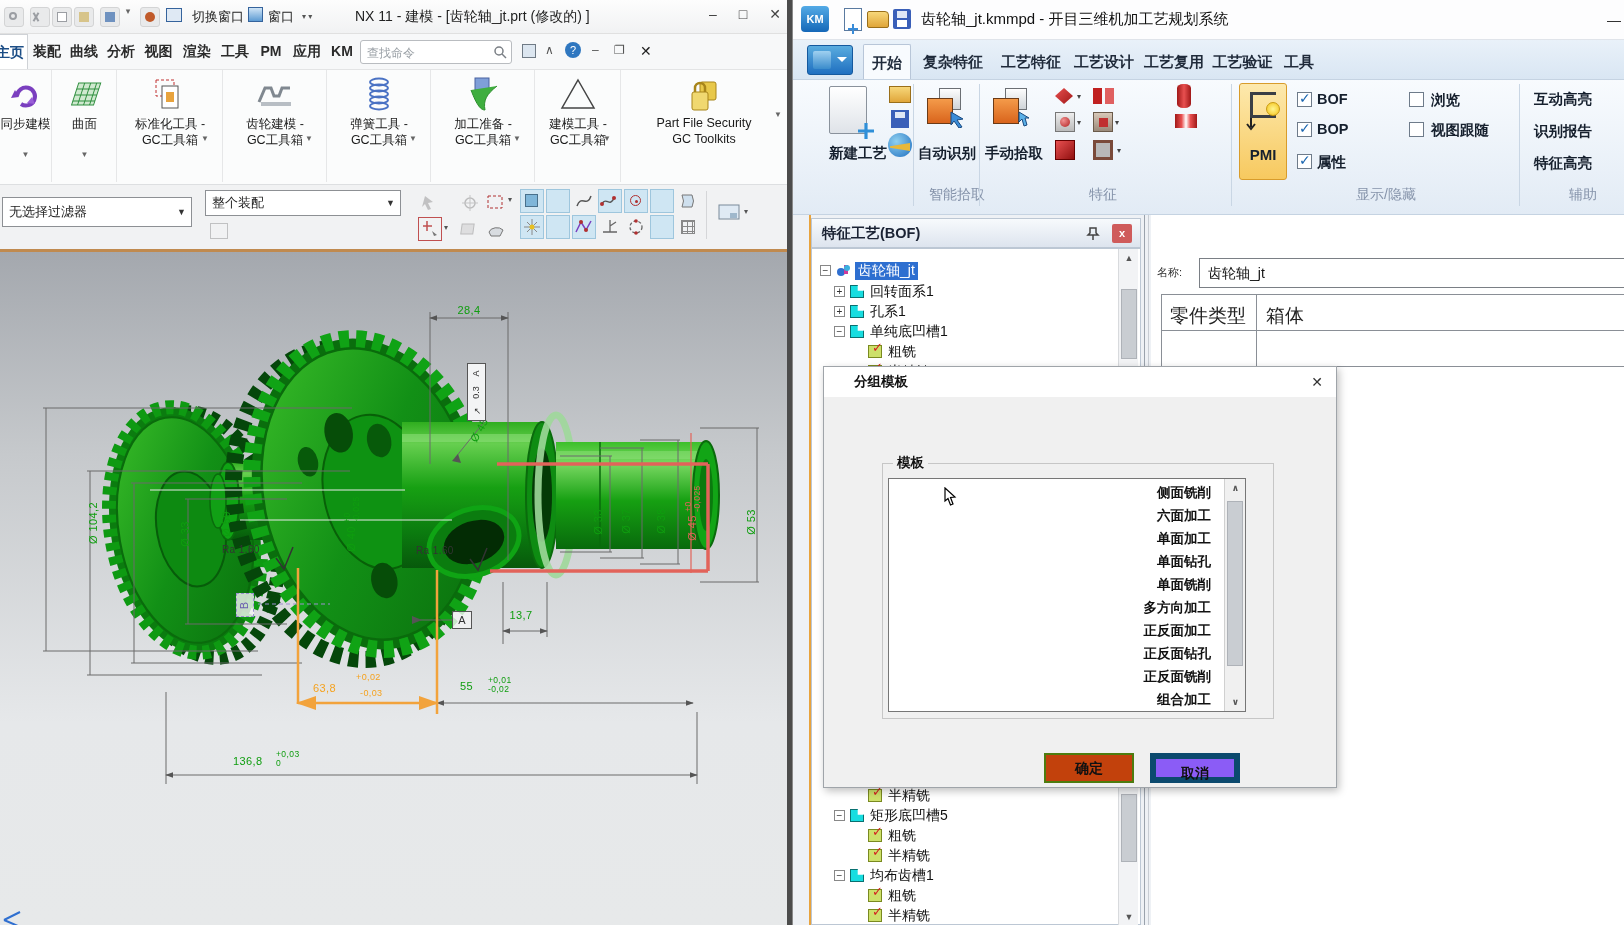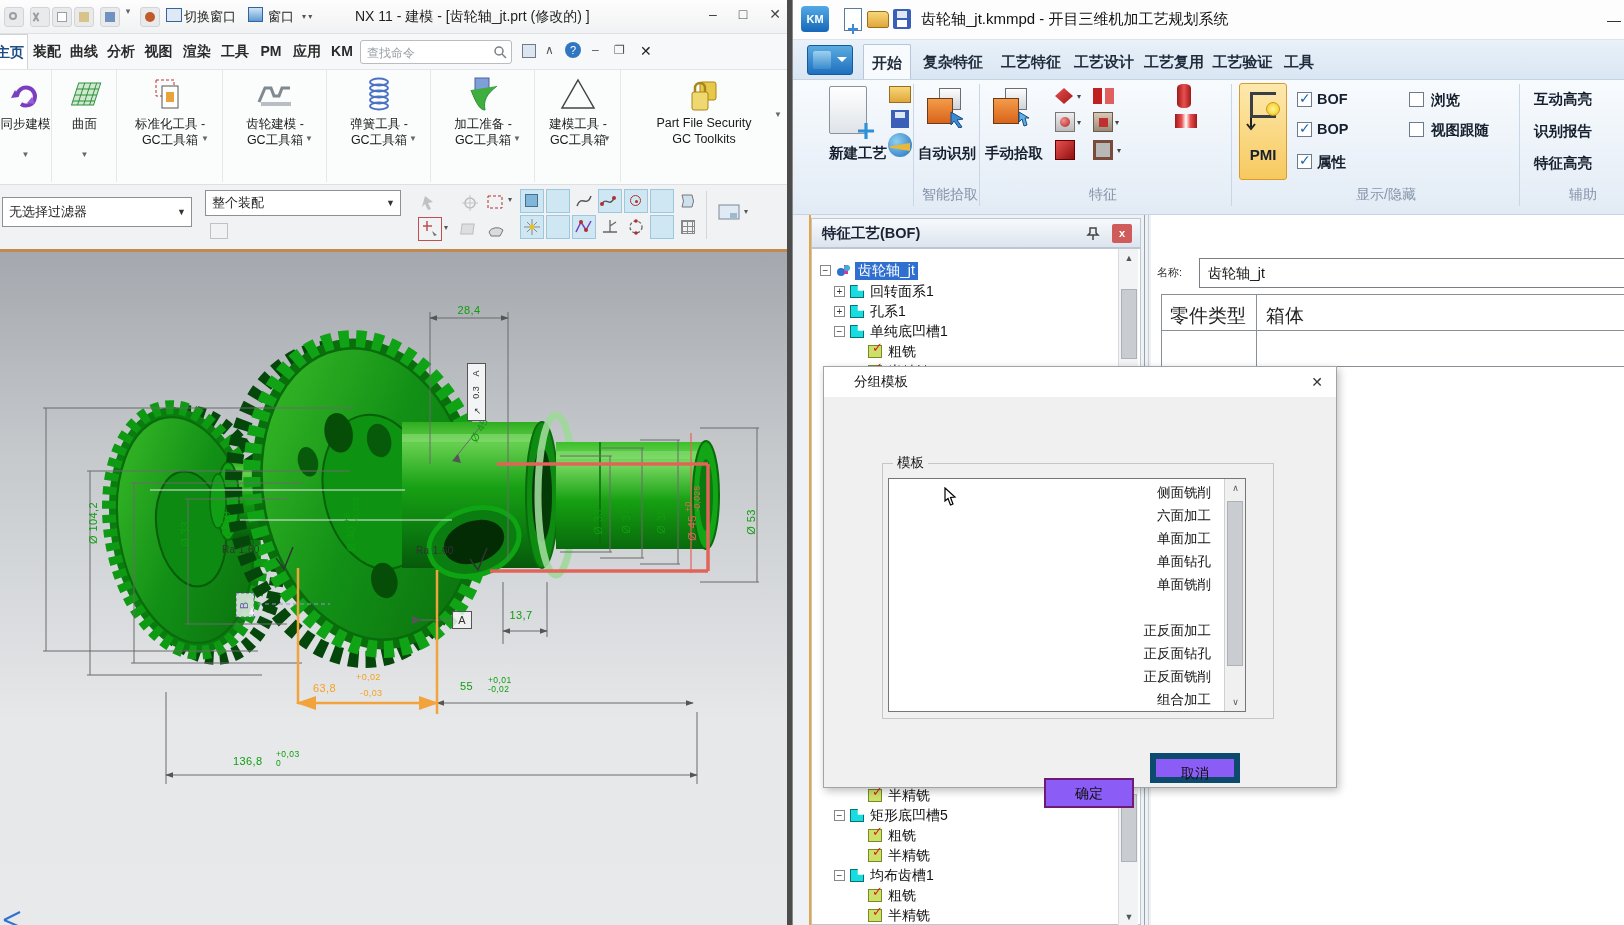--- a/index.html
+++ b/index.html
@@ -87,29 +87,29 @@
   .vscroll{position:absolute;width:20px;background:#f2f3f5;border-left:1px solid #d8dadd;}
   .vthumb{position:absolute;left:2px;width:16px;background:#c9cdd2;border:1px solid #aeb2b8;}
   .varr{position:absolute;left:0;width:20px;height:18px;font-size:9px;color:#555;text-align:center;line-height:18px;}
   .propspanel{position:absolute;left:358px;top:215px;width:474px;height:710px;background:#fff;}
   .ptable{position:absolute;border:1px solid #8a8f96;}
   .prow{position:absolute;left:0;width:100%;height:36px;border-bottom:1px solid #8a8f96;font-size:19px;color:#222;}
   .prow .k{position:absolute;left:8px;top:8px;width:84px;}
   .prow .v{position:absolute;left:104px;top:8px;}
   .pdiv{position:absolute;top:0;bottom:0;width:1px;background:#8a8f96;}
   
-  .dlg{position:absolute;left:30px;top:366px;width:514px;height:422px;background:#f0f0f0;border:1px solid #9fa4a9;box-shadow:2px 3px 8px rgba(0,0,0,.25);z-index:50;}
+  .dlg{position:absolute;left:30px;top:366px;width:514px;height:422px;background:#f0f0f0;border:1px solid #9fa4a9;box-shadow:2px 3px 8px rgba(0,0,0,.25);z-index:50;font-weight:bold;}
   .dlg .dtitle{position:absolute;left:0;top:0;width:100%;height:30px;background:#fff;font-size:13.5px;color:#111;line-height:30px;}
   .dlg .dclose{position:absolute;right:8px;top:4px;width:22px;height:22px;font-size:14px;color:#333;text-align:center;line-height:22px;}
   .gbox{position:absolute;left:58px;top:96px;width:392px;height:256px;border:1px solid #c6c6c6;}
   .gbox .glabel{position:absolute;left:10px;top:-10px;background:#f0f0f0;padding:0 4px;font-size:13.5px;color:#111;}
   .dlist{position:absolute;left:5px;top:14px;width:358px;height:234px;background:#fff;border:1px solid #767676;overflow:hidden;}
   .ditem{position:absolute;left:2px;width:320px;height:23px;font-size:13.5px;color:#111;line-height:23px;padding-left:4px;white-space:nowrap;text-align:right;}
   .dbtn{position:absolute;width:90px;height:30px;background:#8b5cf6;border:6px solid #0c4a6e;font-size:14px;color:#111;text-align:center;line-height:28px;}
-  .dbtn.focus{border:2px solid #701a75;background:#8b5cf6;line-height:26px;margin-top:25px;}
+  .dbtn.focus{border:2px solid #4d7c0f;background:#c2410c;line-height:26px;}
   .lscroll{position:absolute;right:0;top:0;width:21px;height:100%;background:#f0f0f0;border-left:1px solid #d0d0d0;}
 </style>
 </head>
 <body>
 
 <div id="root">
 
   <div id="nx">
 
     <div class="nx-title">
@@ -127,21 +127,21 @@
           <i style="background:#d7c48a"></i>
         </span>
       <span class="qi" style="left:100px">
           <i style="background:#6f92c0"></i>
         </span>
       <span class="titlebtn" style="left:122px;width:12px;font-size:9px;color:#666">▾</span>
       <span class="qi" style="left:140px">
           <i style="background:#c05a2a;border-radius:50%"></i>
         </span>
       <span class="abs" style="left:166px;top:8px;width:16px;height:14px;border:1.5px solid #35639c;background:#dfe9f4"></span>
-      <span class="abs label" style="left:184px;top:8px">切换窗口</span>
+      <span class="abs label" style="left:192px;top:8px">切换窗口</span>
       <span class="abs" style="left:248px;top:7px;width:15px;height:15px;background:linear-gradient(#cfe4f6,#5d9bd3);border:1px solid #35639c"></span>
       <span class="abs label" style="left:268px;top:8px">窗口</span>
       <span class="abs" style="left:302px;top:12px;font-size:8px;color:#555">▾ ▾</span>
       <span class="abs label" style="left:355px;top:8px;font-size:14px">NX 11 - 建模 - [齿轮轴_jt.prt  (修改的) ]</span>
       <span class="titlebtn" style="left:700px">–</span>
       <span class="titlebtn" style="left:730px">□</span>
       <span class="titlebtn" style="left:762px">✕</span>
     </div>
 
     <div class="nx-menus">
@@ -550,21 +550,21 @@
       <span class="ksep" style="left:120px"></span>
 
       <span class="orangeblock" style="left:134px;top:8px">
           <b></b>
           <i></i>
           <svg width="18" height="18" style="position:absolute;left:22px;top:22px">
             <path d="M2,2 l12,7 -6,1 5,7 -3,1 -5,-7 -3,4 z" fill="#3a8cd8" stroke="#1a4a80"></path>
           </svg>
         </span>
       <span class="kbtn-label" style="left:122px;top:64px;width:64px;text-align:center">自动识别</span>
-      <span class="kgl" style="left:121px;width:72px">智能拾取</span>
+      <span class="kgl" style="left:128px;width:72px">智能拾取</span>
       <span class="ksep" style="left:186px"></span>
 
       <span class="orangeblock" style="left:200px;top:8px">
           <b></b>
           <i></i>
           <svg width="20" height="20" style="position:absolute;left:22px;top:22px">
             <path d="M4,2 v10 l3,-3 2,7 3,-1 -2,-7 4,0 z" fill="#5ab0e8" stroke="#1a4a80"></path>
           </svg>
         </span>
       <span class="kbtn-label" style="left:188px;top:64px;width:66px;text-align:center">手动拾取</span>
@@ -725,20 +725,21 @@
       </div>
       <span class="dclose">✕</span>
       <div class="gbox">
         <span class="glabel">模板</span>
         <div class="dlist">
           <span class="ditem" style="top:2px">侧面铣削</span>
           <span class="ditem" style="top:25px">六面加工</span>
           <span class="ditem" style="top:48px">单面加工</span>
           <span class="ditem" style="top:71px">单面钻孔</span>
           <span class="ditem" style="top:94px">单面铣削</span>
+          <span class="ditem" style="top:117px">多方向加工</span>
           <span class="ditem" style="top:140px">正反面加工</span>
           <span class="ditem" style="top:163px">正反面钻孔</span>
           <span class="ditem" style="top:186px">正反面铣削</span>
           <span class="ditem" style="top:209px">组合加工</span>
           <span class="ditem" style="top:232px">车削</span>
           <svg width="13" height="19" style="position:absolute;left:55px;top:8px;z-index:5">
               <path d="M1,1 L11,10 L6.5,10.5 L9,17 L6.5,18 L4,11.5 L1,14 Z" fill="#fff" stroke="#000" stroke-width="1.2"></path>
             </svg>
           <div class="lscroll">
             <span class="varr" style="top:0;width:21px">∧</span>

